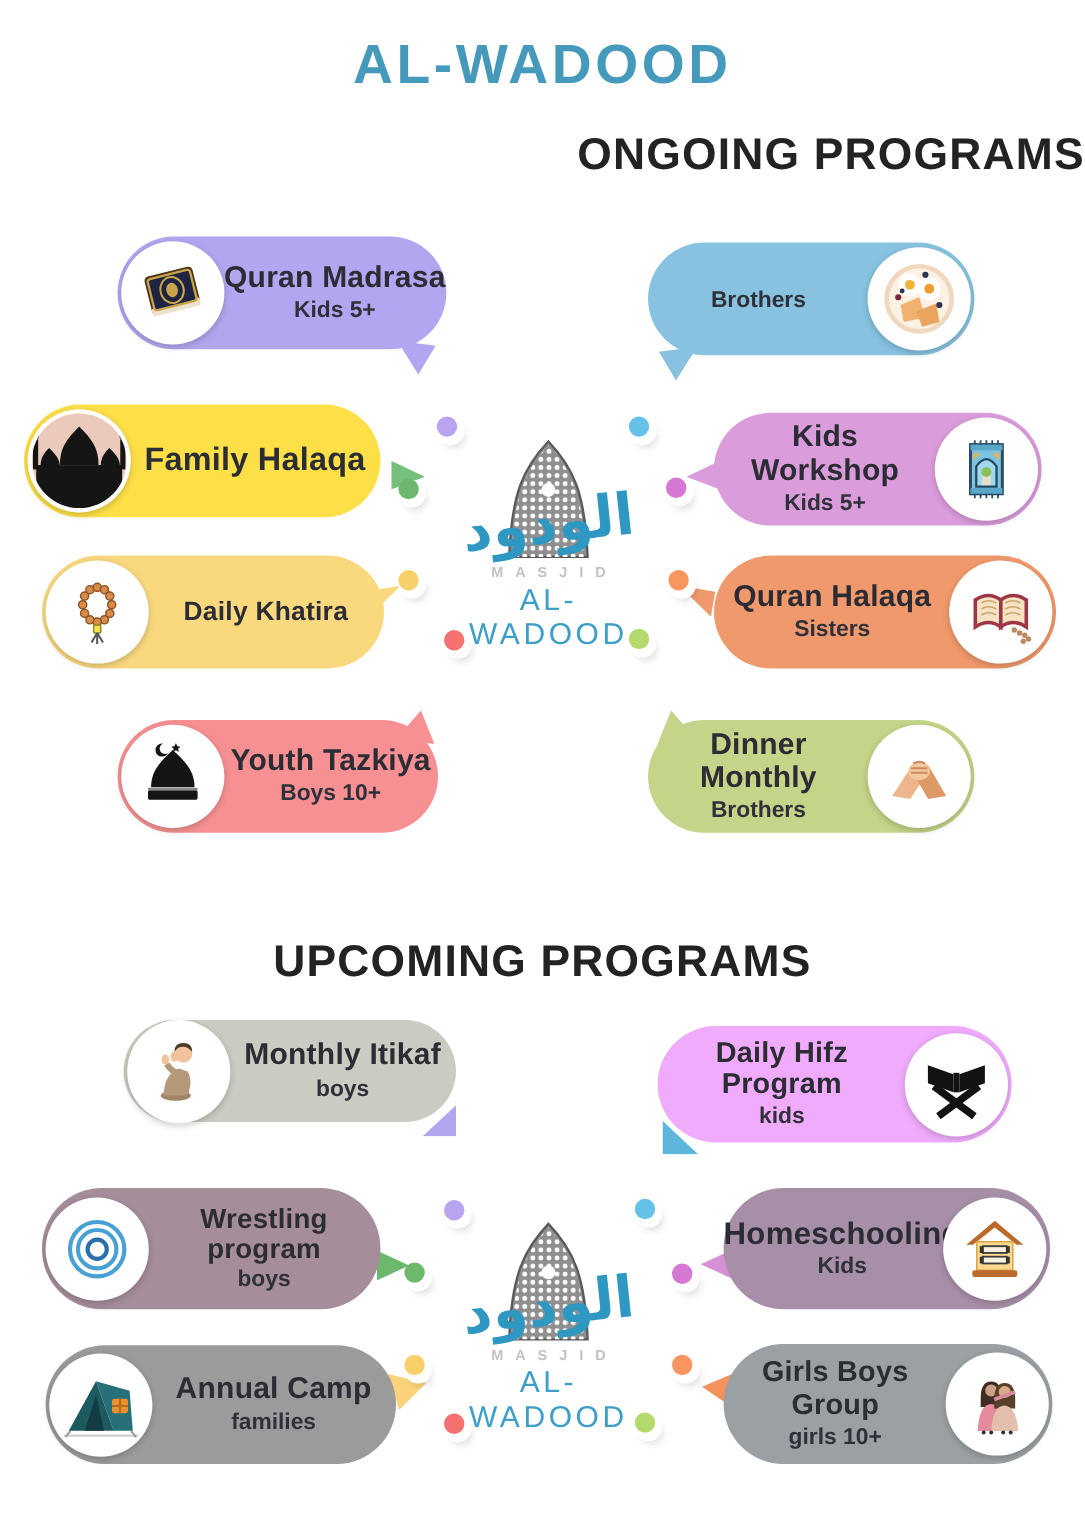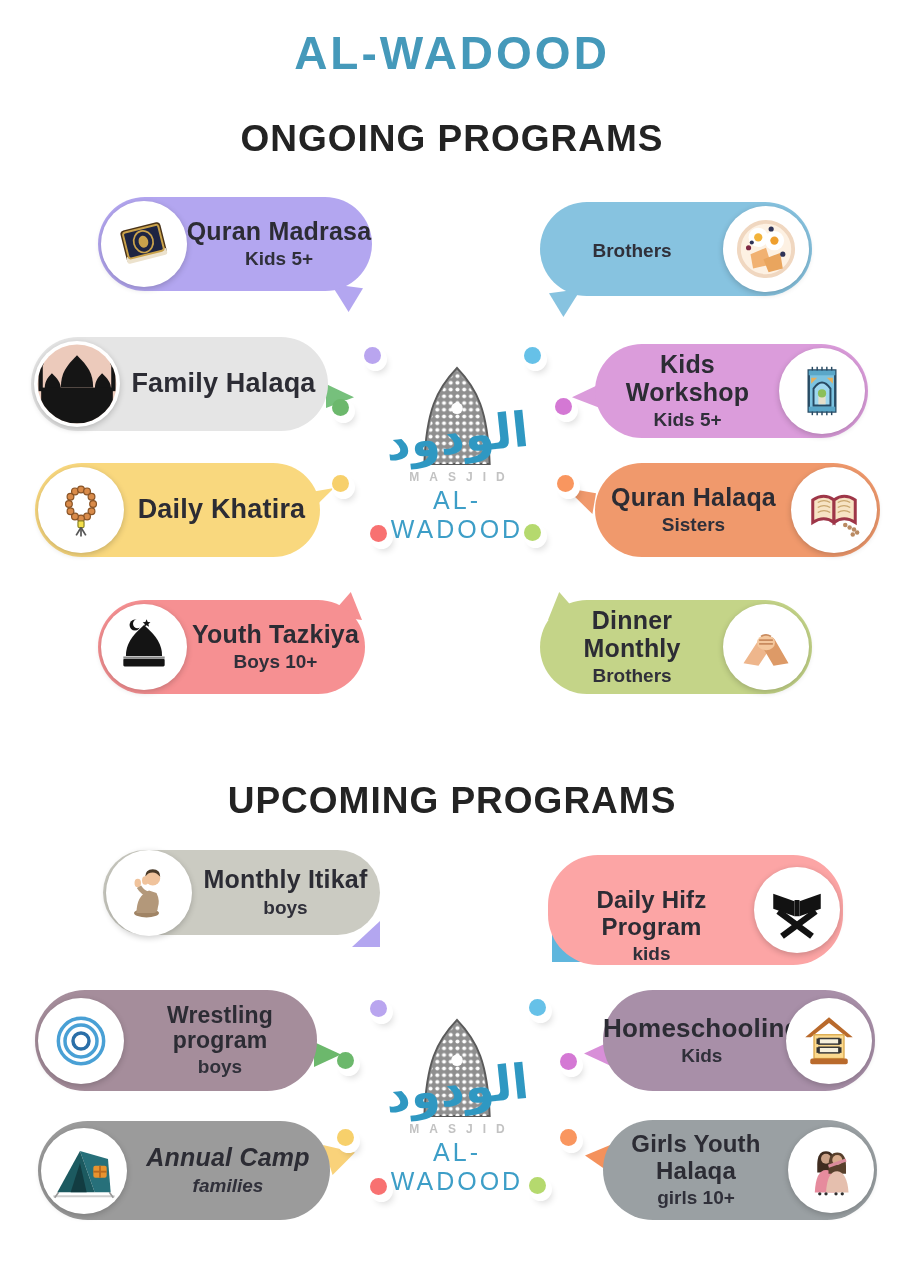--- a/index.html
+++ b/index.html
@@ -3,21 +3,21 @@
 <meta charset="utf-8">
 <style>
   html,body{margin:0;padding:0;background:#ffffff;}
   body{position:relative;width:904px;height:1280px;overflow:hidden;
        font-family:"Liberation Sans","DejaVu Sans",sans-serif;}
 
   .app-title{position:absolute;top:26px;left:0;width:100%;text-align:center;
              font-size:46px;font-weight:800;letter-spacing:3px;color:#4599ba;}
   .section-heading{position:absolute;left:0;width:100%;text-align:center;
              font-size:37px;font-weight:800;letter-spacing:1px;color:#232323;}
-  #ongoing-heading{top:118px;}
+  #ongoing-heading{top:108px;text-align:right;}
   #upcoming-heading{top:780px;}
 
   .bubble{position:absolute;border-radius:50px;display:flex;align-items:center;}
   .icon-circle{position:absolute;width:86px;height:86px;border-radius:50%;background:#ffffff;
                top:50%;transform:translateY(-50%);display:flex;align-items:center;justify-content:center;
                box-shadow:0 2px 6px rgba(0,0,0,.20);}
   .bubble.left  .icon-circle{left:3px;}
   .bubble.right .icon-circle{right:3px;}
   .bubble-text{flex:1;text-align:center;}
   .bubble.left  .bubble-text{margin-left:88px;}
@@ -86,21 +86,21 @@
         <circle cx="37" cy="28" r="2" fill="#2e3357"></circle>
       <circle cx="28" cy="8.5" r="2" fill="#2e3357"></circle>
         <circle cx="13" cy="19" r="1.6" fill="#2e3357"></circle>
       </svg>
   </div>
   <div class="bubble-text">
     <div class="bubble-sub">Brothers</div>
   </div>
 </div>
 
-<div class="bubble left" style="left: 31px; top: 337px; width: 297px; height: 94px; background: #e5e5e5;">
+<div class="bubble left" style="left: 20px; top: 337px; width: 297px; height: 94px; background: #fde047;">
   <div class="icon-circle">
     <svg viewBox="0 0 48 48" width="86" height="86">
       <defs>
           <clipPath id="mc1">
             <circle cx="24" cy="24" r="22"></circle>
           </clipPath>
         </defs>
       <circle cx="24" cy="24" r="22" fill="#eccabb"></circle>
       <g clip-path="url(#mc1)" fill="#151515">
         <path d="M24 8 C18 14 15 18 15 26 L33 26 C33 18 30 14 24 8 Z"></path>
@@ -170,21 +170,21 @@
         </g>
       <rect x="21.5" y="33" width="5" height="5.5" rx="1" fill="#f5e04b" stroke="#8a8226" stroke-width="1"></rect>
       <g stroke="#555555" stroke-width="1.4">
           <line x1="24" y1="38.5" x2="20" y2="45"></line>
       <line x1="24" y1="38.5" x2="24" y2="46"></line>
           <line x1="24" y1="38.5" x2="28" y2="45"></line>
         </g>
       </svg>
   </div>
   <div class="bubble-text">
-    <div class="bubble-title" style="font-size:27px">Daily Khatira</div>
+    <div class="bubble-title" style="font-size:22px">Daily Khatira</div>
 
   </div>
 </div>
 
 <div class="bubble right" style="left: 595px; top: 463px; width: 285px; height: 94px; background: rgb(240, 153, 108);">
   <div class="icon-circle">
     <svg viewBox="0 0 48 48" width="60" height="60">
       <path d="M7 16 Q16 10 24 16 L24 34 Q16 28 7 34 Z" fill="#f7e3c4" stroke="#9e3648" stroke-width="2.4"></path>
       <path d="M41 16 Q32 10 24 16 L24 34 Q32 28 41 34 Z" fill="#f7e3c4" stroke="#9e3648" stroke-width="2.4"></path>
       <g stroke="#caa76f" stroke-width="1.1">
@@ -284,21 +284,21 @@
         <ellipse cx="21" cy="14" rx="2.6" ry="3.4" fill="#f0c39c"></ellipse>
       <path d="M16 19 Q19 24 24 25" stroke="#b3987a" stroke-width="4" fill="none"></path>
       </svg>
   </div>
   <div class="bubble-text">
     <div class="bubble-title">Monthly Itikaf</div>
     <div class="bubble-sub">boys</div>
   </div>
 </div>
 
-<div class="bubble right" style="left: 548px; top: 855px; width: 295px; height: 110px; background: #fca5a5; align-items: flex-end;">
+<div class="bubble right" style="left: 548px; top: 855px; width: 295px; height: 97px; background: #f0abfc;">
   <div class="icon-circle">
     <svg viewBox="0 0 48 48" width="60" height="60">
       <path d="M5 11 L22 17 L22 29 L5 23 Z" fill="#121212"></path>
       <path d="M43 11 L26 17 L26 29 L43 23 Z" fill="#121212"></path>
       <rect x="22" y="16" width="4" height="13" fill="#121212"></rect>
       <path d="M9 25 L36 45" stroke="#121212" stroke-width="5"></path>
       <path d="M39 25 L12 45" stroke="#121212" stroke-width="5"></path>
       </svg>
   </div>
   <div class="bubble-text">
@@ -336,21 +336,21 @@
         <rect x="31.6" y="29" width="2.4" height="4.5" fill="#333333"></rect>
       <rect x="9" y="38" width="30" height="4.5" rx="1.5" fill="#b96a2c"></rect>
       </svg>
   </div>
   <div class="bubble-text">
     <div class="bubble-title" style="font-size:26px">Homeschooling</div>
     <div class="bubble-sub">Kids</div>
   </div>
 </div>
 
-<div class="bubble left" style="left: 38px; top: 1121px; width: 292px; height: 99px; background: rgb(155, 155, 155); font-style: italic;">
+<div class="bubble left" style="left: 38px; top: 1121px; width: 292px; height: 99px; background: rgb(155, 155, 155);">
   <div class="icon-circle">
     <svg viewBox="0 0 48 48" width="64" height="64">
       <line x1="1" y1="43" x2="47" y2="43" stroke="#cfcfcf" stroke-width="1.5"></line>
       <line x1="5" y1="40" x2="2" y2="44" stroke="#999999" stroke-width="1.2"></line>
       <line x1="43" y1="40" x2="46" y2="44" stroke="#999999" stroke-width="1.2"></line>
       <polygon points="21,9 42,15 44,40 32,40" fill="#27707a"></polygon>
       <polygon points="4,40 21,9 32,40" fill="#1c5a60"></polygon>
       <polygon points="14,40 21,18 26,40" fill="#123c41"></polygon>
       <rect x="31" y="20" width="10" height="9" rx="1.5" fill="#e8932f"></rect>
       <line x1="36" y1="20" x2="36" y2="29" stroke="#b96a1f" stroke-width="1.4"></line>
@@ -375,21 +375,21 @@
       <path d="M22 21 L36 16" stroke="#d98b9b" stroke-width="2.5"></path>
       <g fill="#2e2e2e">
           <circle cx="15" cy="43" r="1.3"></circle>
           <circle cx="20" cy="43" r="1.3"></circle>
       <circle cx="28" cy="43" r="1.3"></circle>
           <circle cx="33" cy="43" r="1.3"></circle>
         </g>
       </svg>
   </div>
   <div class="bubble-text">
-    <div class="bubble-title" style="font-size:24px">Girls Youth Halaqa</div>
+    <div class="bubble-title" style="font-size:24px">Girls Boys Group</div>
     <div class="bubble-sub">girls 10+</div>
   </div>
 </div>
 
 <div class="logo" style="left:372px;top:1018px;">
   <svg viewBox="0 0 90 104" width="88" height="100">
     <defs>
         <pattern id="lat2" width="7" height="7" patternUnits="userSpaceOnUse">
           <circle cx="3.5" cy="3.5" r="2.1" fill="#ffffff"></circle>
         </pattern>

